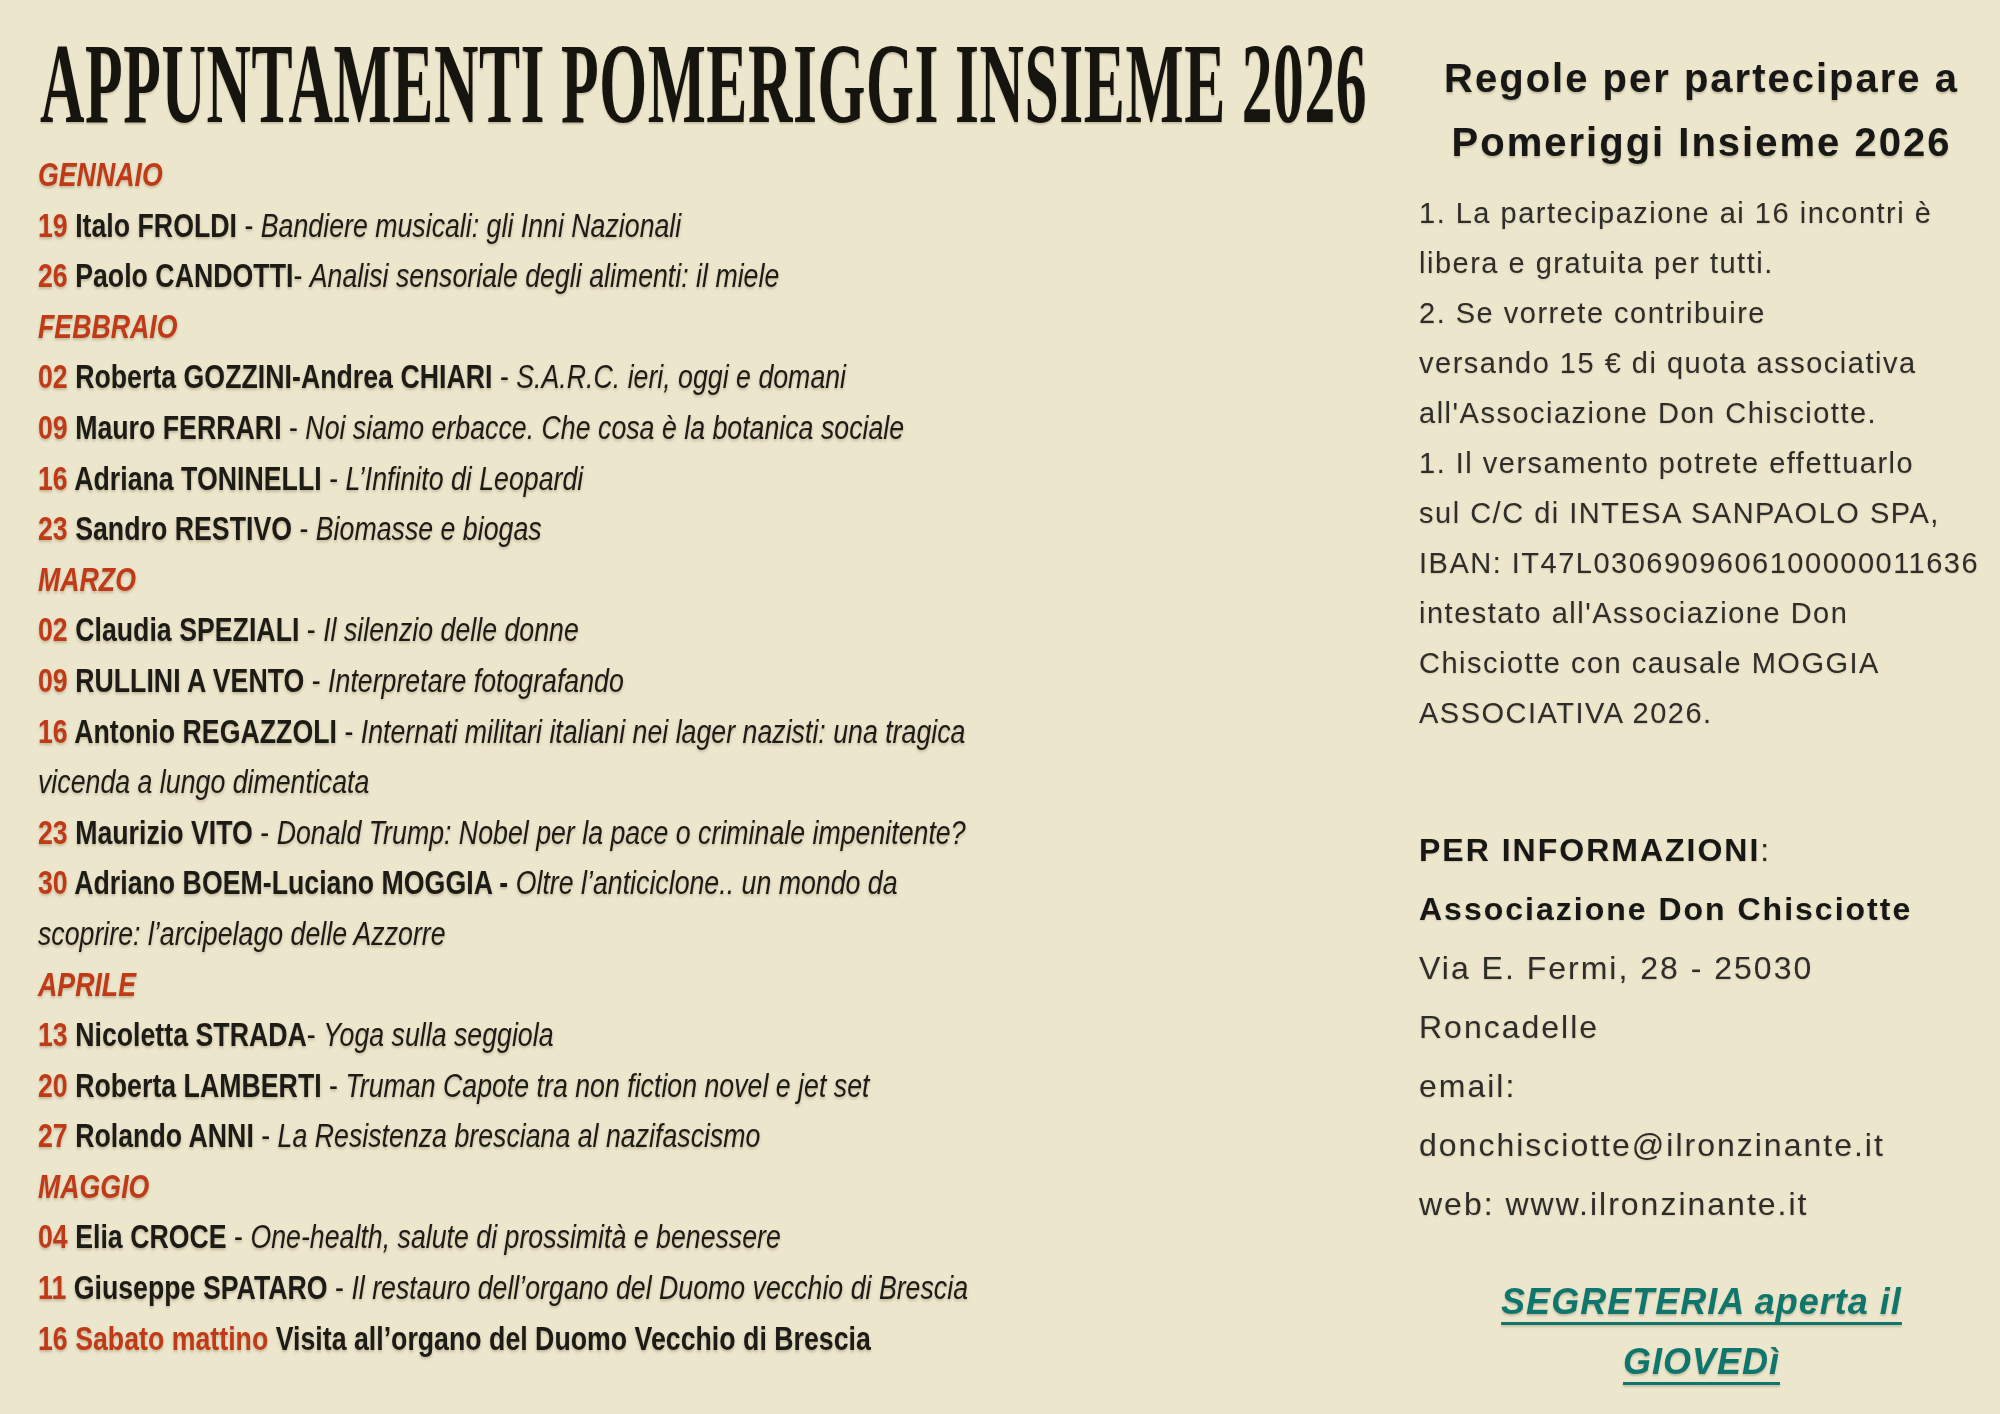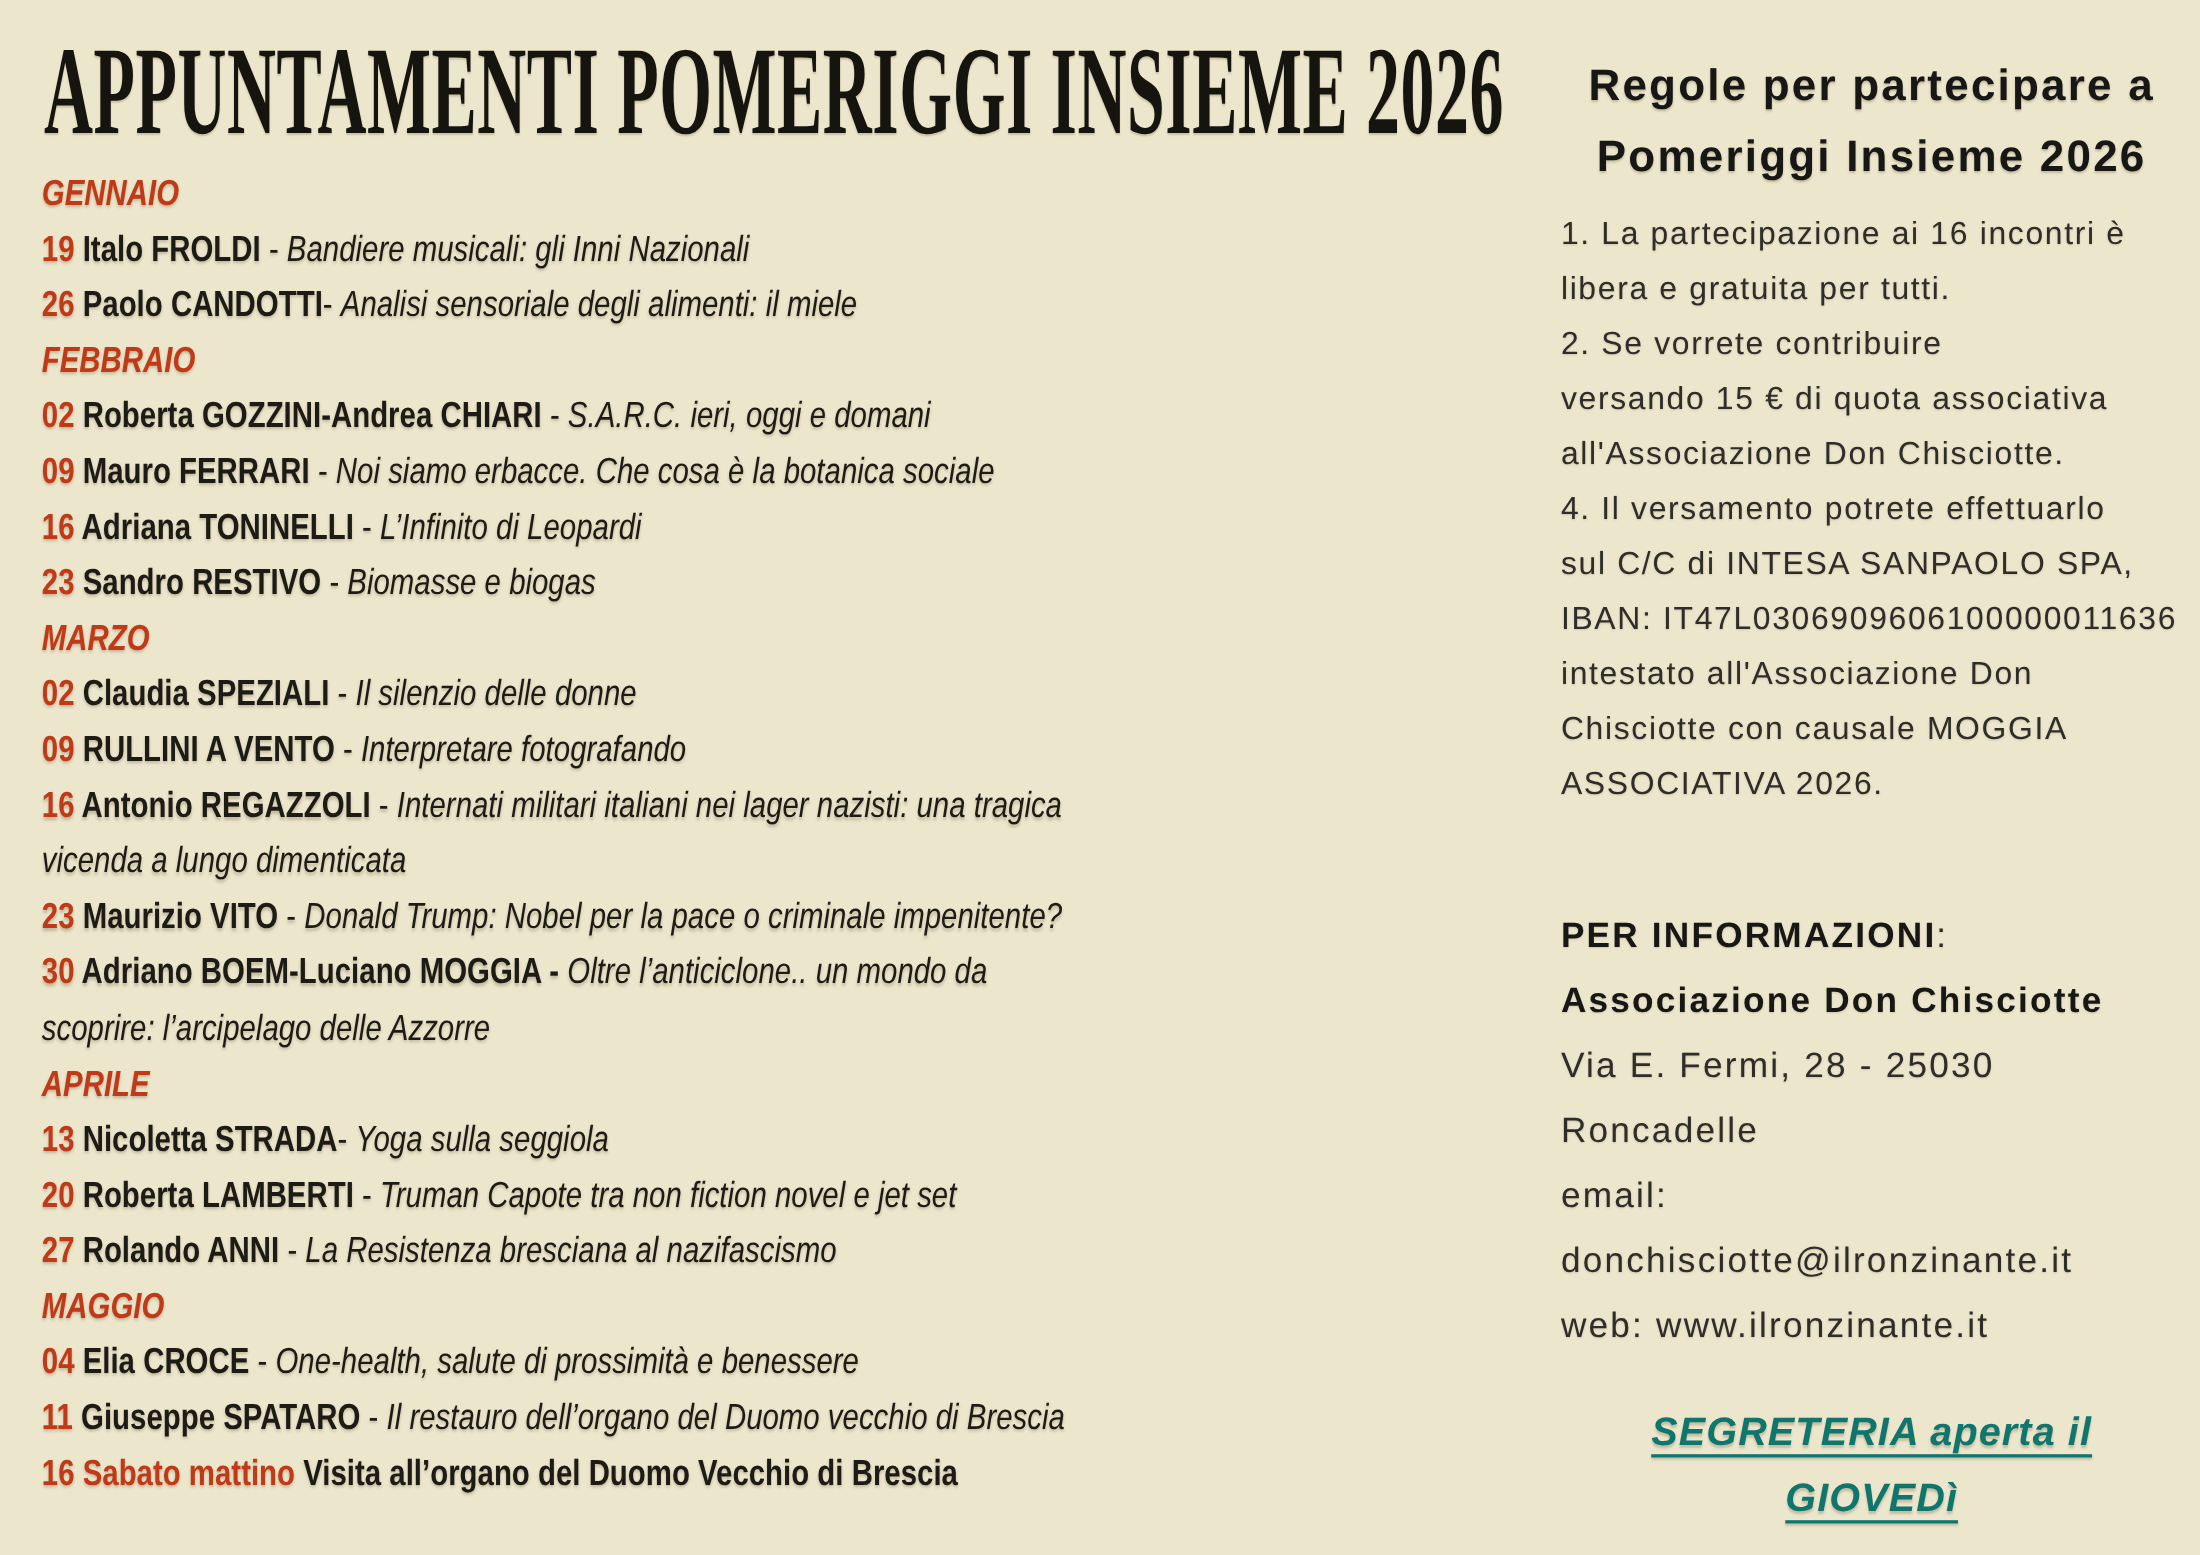--- a/index.html
+++ b/index.html
@@ -100,21 +100,21 @@
   <div class="line">Regole per partecipare a</div>
   <div class="line">Pomeriggi Insieme 2026</div>
 </div>
 
 <div class="right-col rules-list">
     <div class="line">1. La partecipazione ai 16 incontri è</div>
     <div class="line">libera e gratuita per tutti.</div>
     <div class="line">2. Se vorrete contribuire</div>
     <div class="line">versando 15 € di quota associativa</div>
     <div class="line">all'Associazione Don Chisciotte.</div>
-    <div class="line">4. Il versamento potrete effettuarlo</div>
+    <div class="line">1. Il versamento potrete effettuarlo</div>
     <div class="line">sul C/C di INTESA SANPAOLO SPA,</div>
     <div class="line">IBAN: IT47L0306909606100000011636</div>
     <div class="line">intestato all'Associazione Don</div>
     <div class="line">Chisciotte con causale MOGGIA</div>
     <div class="line">ASSOCIATIVA 2026.</div>
   </div>
 
 <div class="right-col info-list">
     <div class="line"><span class="sg-infobold">PER INFORMAZIONI</span><span class="sg-inforeg">:</span></div>
     <div class="line"><span class="sg-infobold">Associazione Don Chisciotte</span></div>

